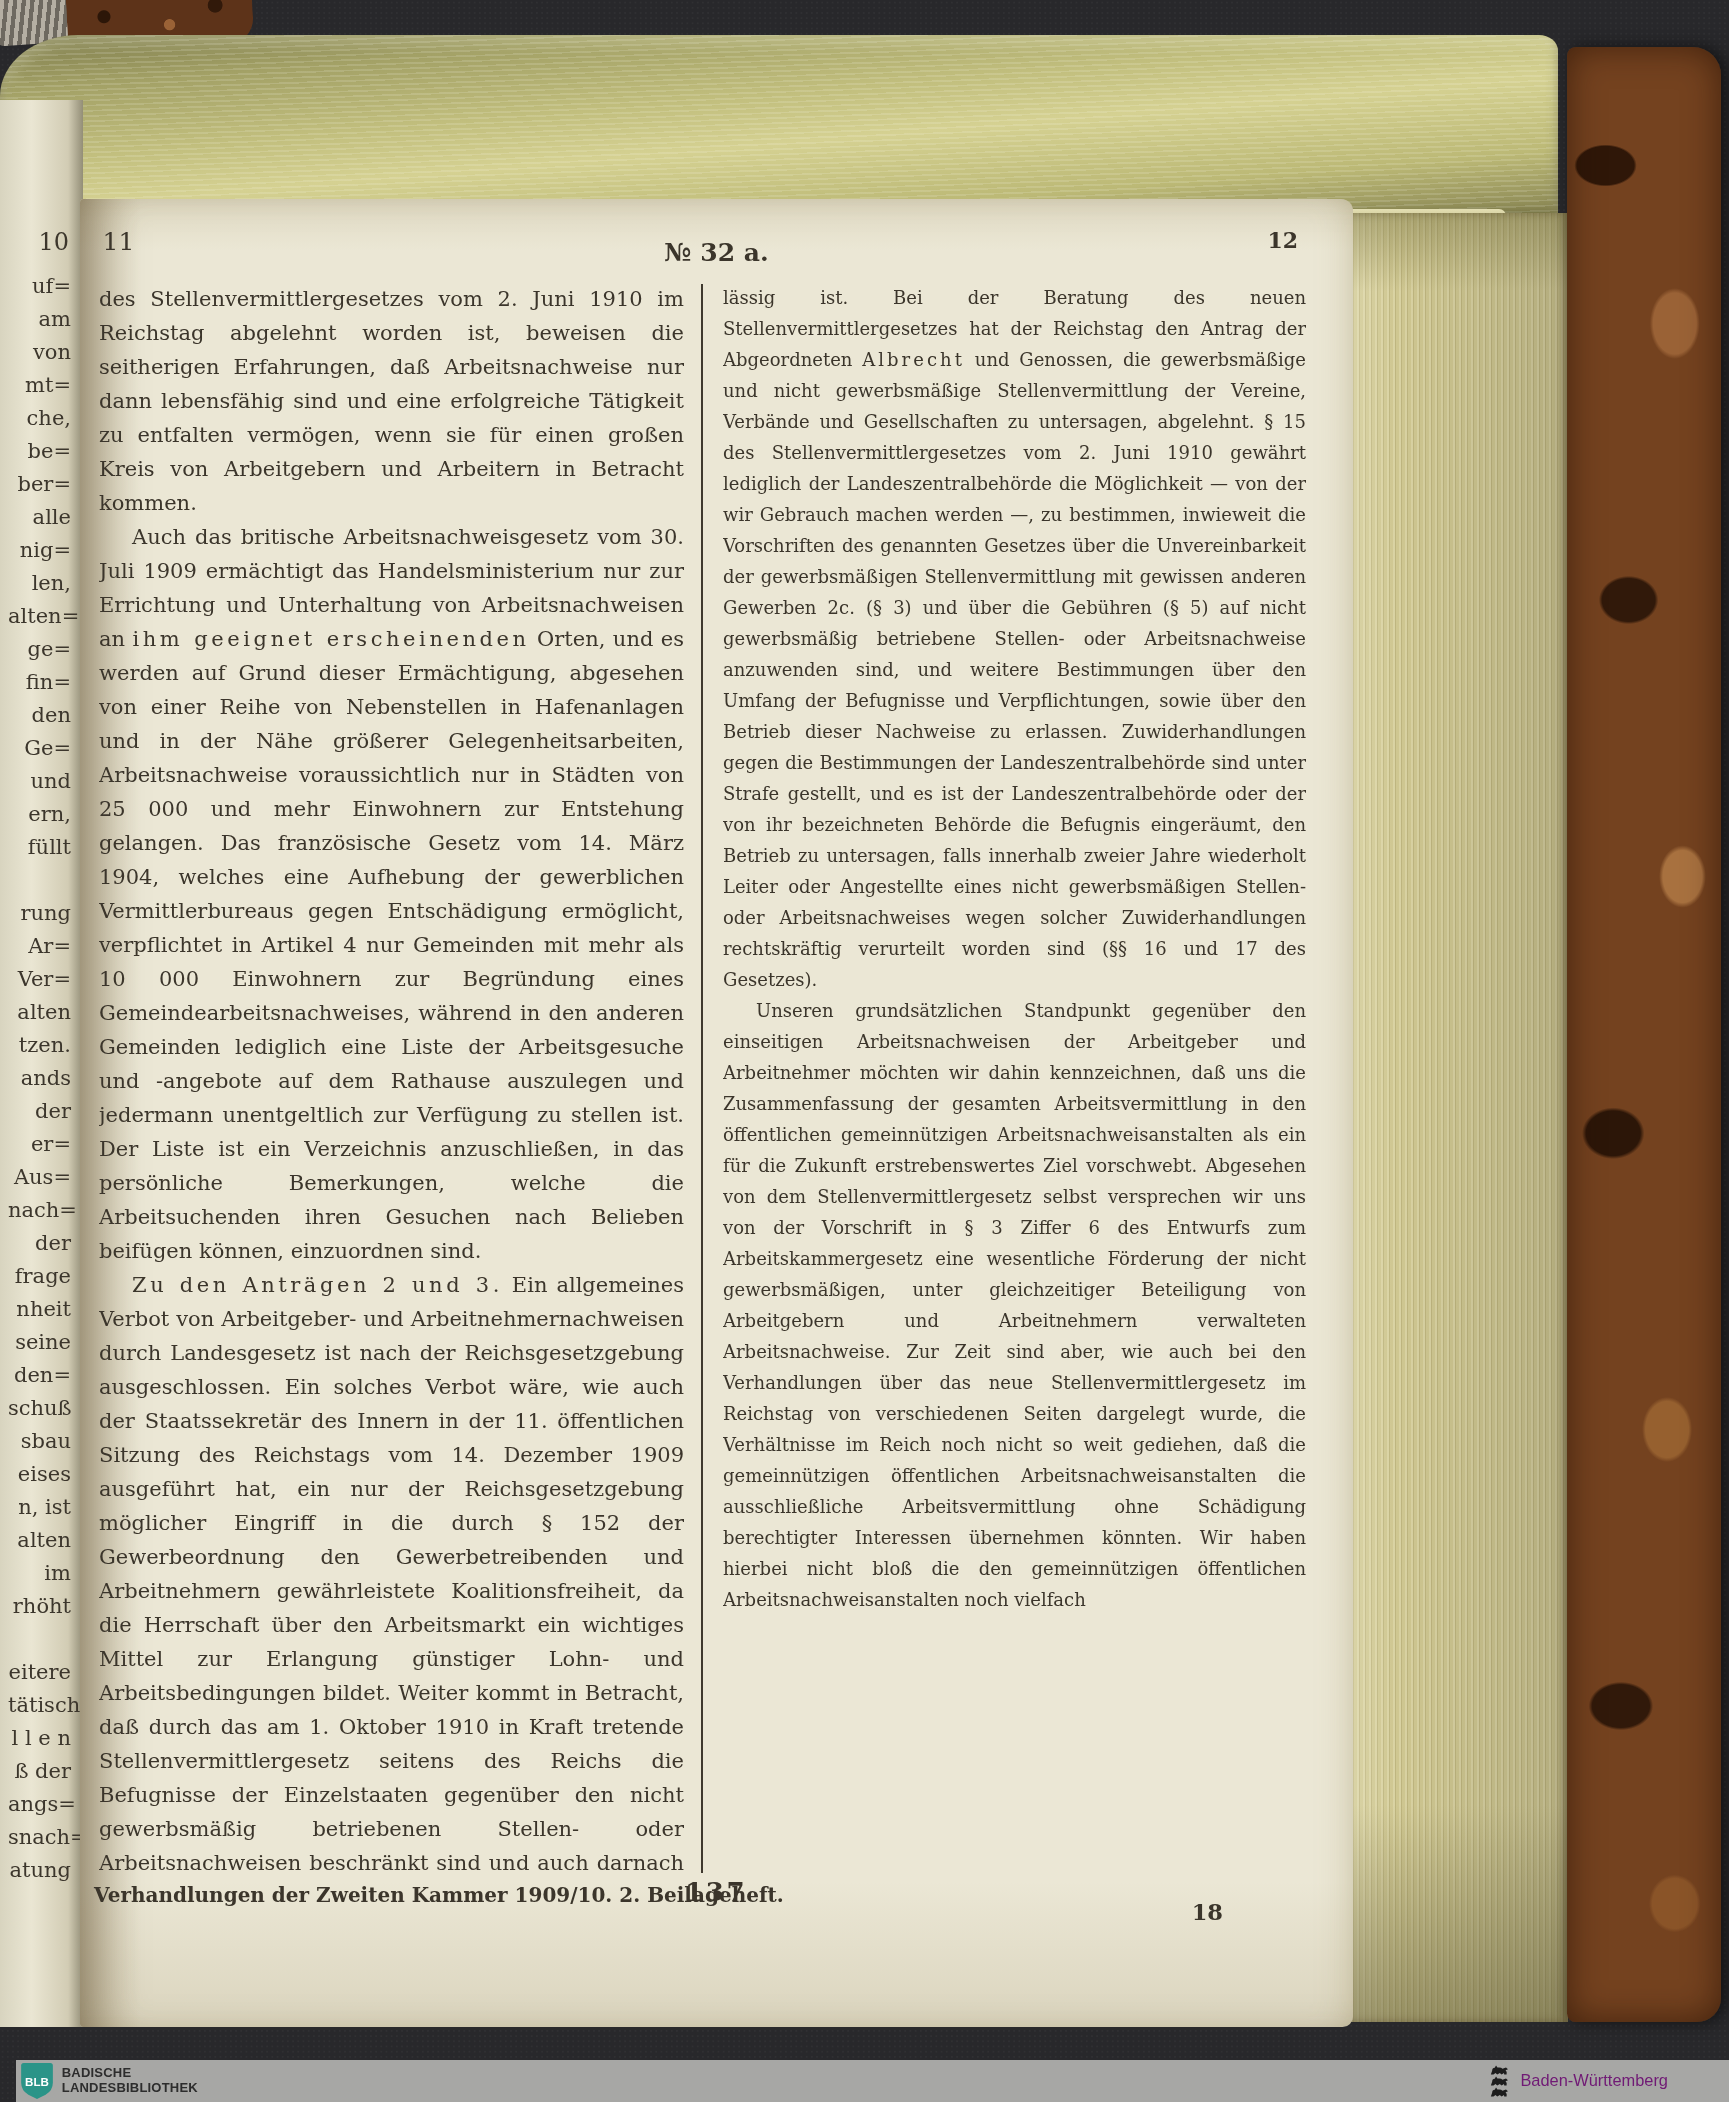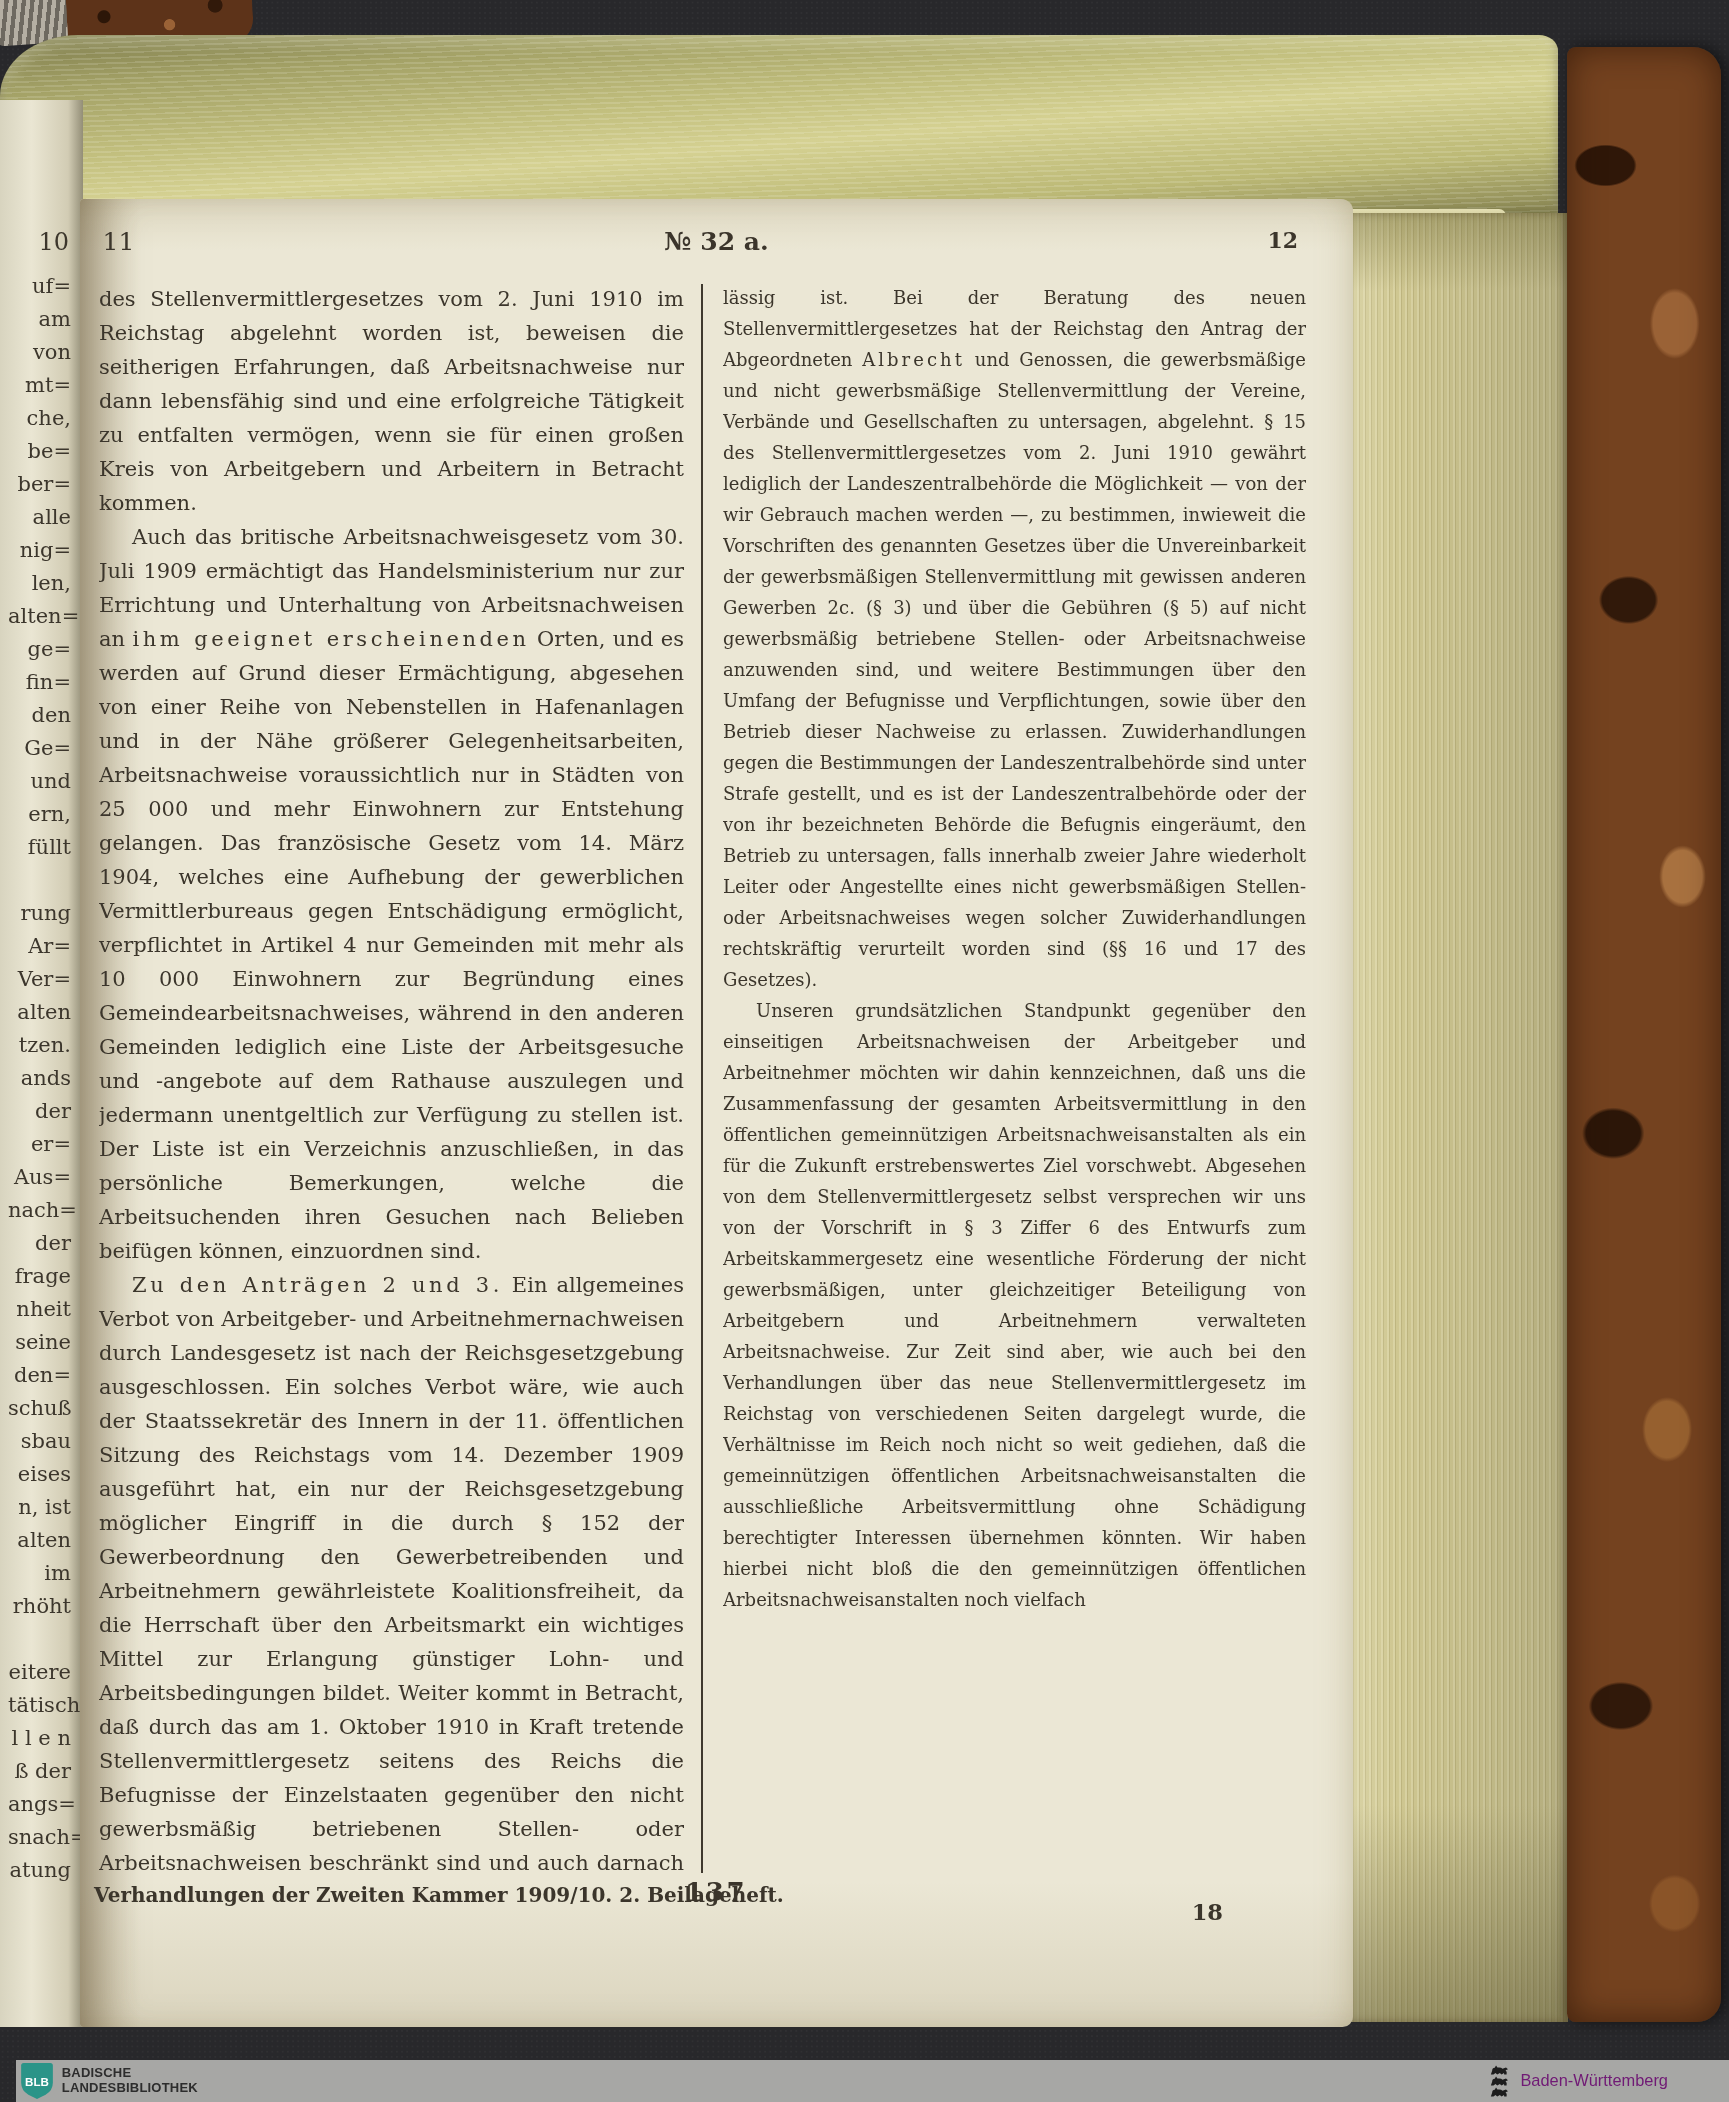--- a/index.html
+++ b/index.html
@@ -78,21 +78,21 @@
     position:absolute;left:80px;top:199px;width:1273px;height:1828px;
     background:
       linear-gradient(90deg, rgba(120,95,45,.20), rgba(0,0,0,0) 61px),
       linear-gradient(180deg, rgba(140,120,60,.12), rgba(0,0,0,0) 52px, rgba(0,0,0,0) 92%, rgba(120,100,50,.14)),
       #ebe7d5;
     border-radius:3.5px 12px 10.4px 3.5px;
     box-shadow:inset 40px 0 52px -29px rgba(74,58,30,.55), inset -22.5px 0 39px -26px rgba(130,115,60,.40);
     color:#3b352b;
   }
   .pg-head-left{position:absolute;top:28px;left:22.5px;font-size:25px;}
-  .pg-head-center{position:absolute;top:28px;left:50%;transform:translateX(-50%);font-size:25px;font-weight:600;text-align:center;}
+  .pg-head-center{position:absolute;top:39px;left:50%;transform:translateX(-50%);font-size:25px;font-weight:600;text-align:center;}
   .pg-head-right{position:absolute;top:28px;right:55px;font-size:22px;font-weight:bold;}
 
   .divider{position:absolute;left:621px;top:85px;width:1.7px;height:1589px;background:#3f392e;}
 
   .col{position:absolute;top:83px;height:1595px;overflow:hidden;text-align:justify;}
   .col-left {left:19px; width:585px;font-size:21px;line-height:34px;}
   .col-right{left:643px;width:583px;font-size:18px;line-height:31px;}
   p.para{margin:0;}
   p.ind{text-indent:33px;}
   .spaced{letter-spacing:.17em;}

